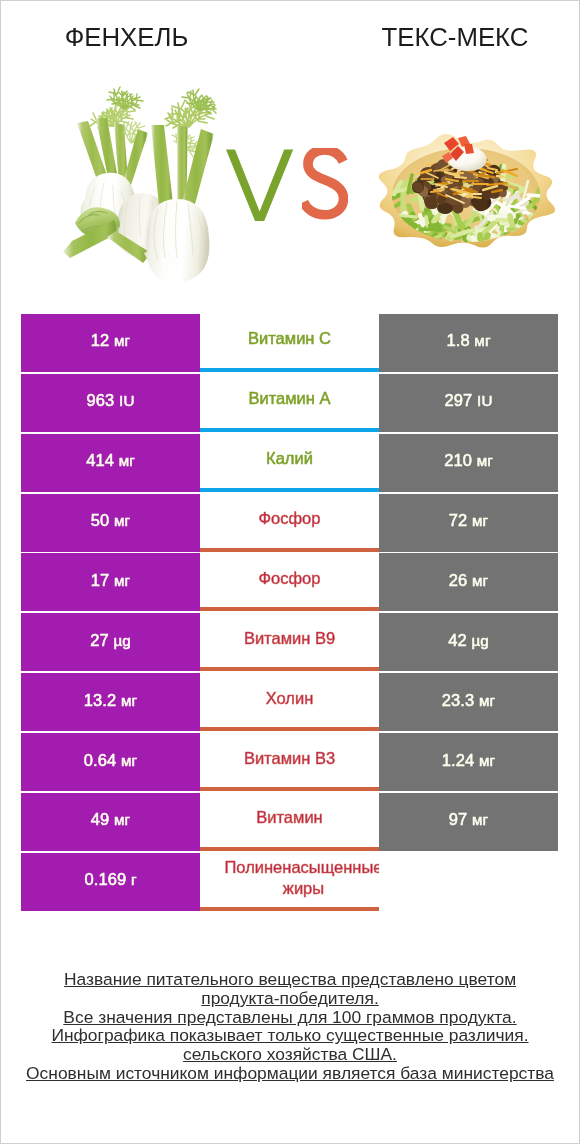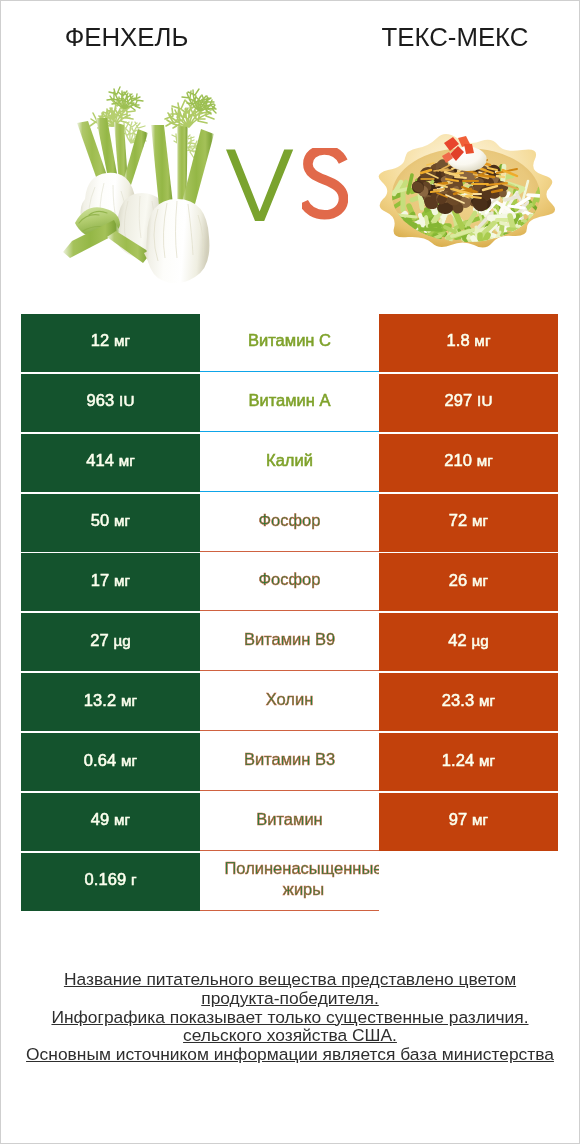--- a/index.html
+++ b/index.html
@@ -13,30 +13,30 @@
   .pic-fennel{position:absolute;left:0;top:0;}
   .pic-taco{position:absolute;left:0;top:0;}
   .vs{position:absolute;left:0;top:0;width:578px;height:292px;}
   .vs svg{position:absolute;}
   .vs .v{left:225px;top:148px;}
   .vs .s{left:301px;top:147px;}
   .table{position:absolute;left:20px;top:313px;width:537px;}
   .row{position:relative;height:57.98px;margin-bottom:1.9px;}
   .cell{position:absolute;top:0;height:57.98px;display:flex;align-items:center;justify-content:center;box-sizing:border-box;}
   .cL{left:0;width:179px;}
-  .cM{left:179px;width:179px;border-bottom:1px solid #0ea5e9;overflow:hidden;}
+  .cM{left:179px;width:179px;border-bottom:4px solid #0ea5e9;overflow:hidden;}
   .cR{left:358px;width:179px;}
-  .g{background:#14532d;}
-  .o{background:#c2410c;}
+  .g{background:#a21caf;}
+  .o{background:#737373;}
   .val{color:#fcffee;font-size:16.5px;font-weight:400;-webkit-text-stroke:0.55px #fcffee;white-space:nowrap;letter-spacing:0.1px;position:relative;top:-2px;}
   .val .u{font-size:15.2px;}
   .nut{font-size:16.5px;font-weight:400;text-align:center;line-height:21px;white-space:nowrap;position:relative;top:-2px;}
   .nut.wrap{white-space:normal;width:212px;margin-left:28px;}
   .nut.gw{color:#7fa22b;-webkit-text-stroke:0.55px #7fa22b;}
-  .nut.ow{color:#15803d;-webkit-text-stroke:0.55px #cf6241;}
+  .nut.ow{color:#be185d;-webkit-text-stroke:0.55px #cf6241;}
   .cM.mo{border-bottom-color:#cf6241;}
   .foot{position:absolute;left:0;top:969px;width:578px;text-align:center;color:#2e2e2e;font-size:17.4px;line-height:18.75px;text-decoration:underline;}
 </style>
 </head>
 <body>
 
 <div class="page">
 
   <div class="hdr">
     <div class="divider"></div>
@@ -664,17 +664,18 @@
         </div>
         <div class="cell cM mo">
           <span class="nut ow wrap">Полиненасыщенные жиры</span>
         </div>
       </div>
     </div>
 
   <div class="foot" id="foot">
       <div>Название питательного вещества представлено цветом</div>
       <div>продукта-победителя.</div>
+      <div>Все значения представлены для 100 граммов продукта.</div>
       <div>Инфографика показывает только существенные различия.</div>
       <div>сельского хозяйства США.</div>
       <div>Основным источником информации является база министерства</div>
     </div>
 </div>
 
 </body></html>

